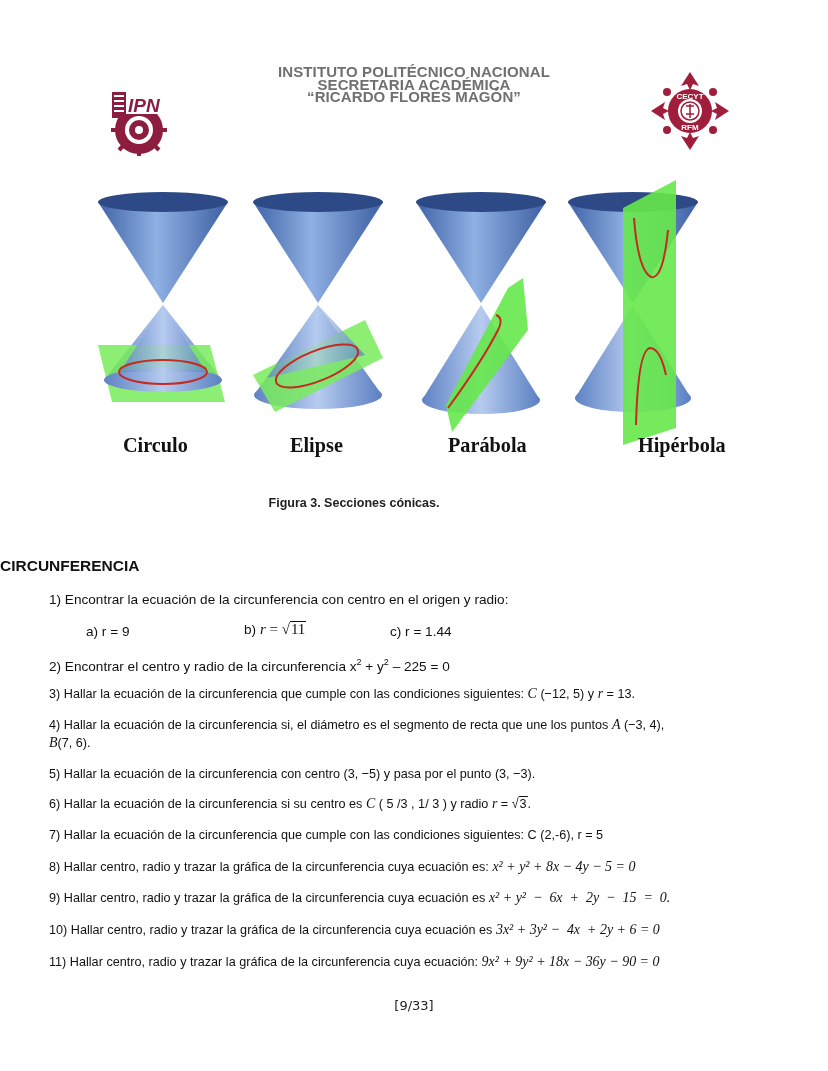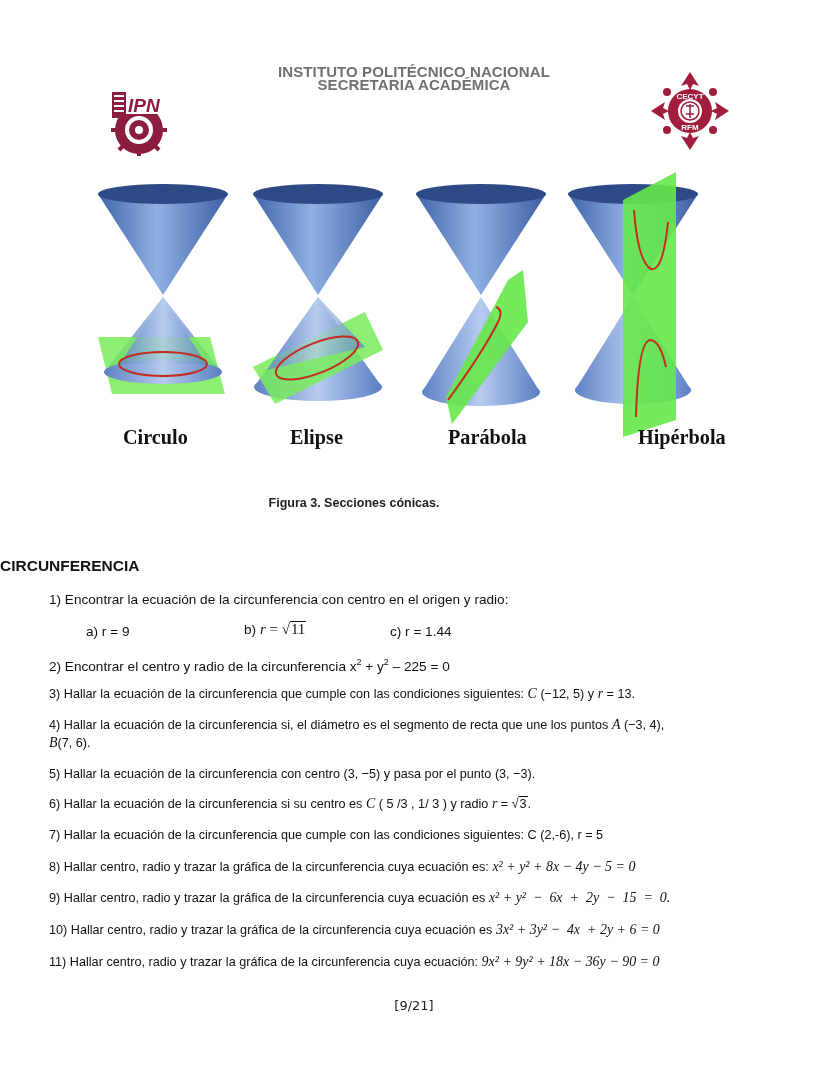--- a/index.html
+++ b/index.html
@@ -6,21 +6,21 @@
     html, body { width: 828px; height: 1071px; background: #ffffff; overflow: hidden; }
     body { position: relative; font-family: "Liberation Sans", sans-serif; color: #111; }
 
     .header { position: absolute; left: 0; top: 66px; width: 828px; height: 100px; }
     .header-text { position: absolute; left: 160px; width: 508px; top: 0; text-align: center;
       color: #707070; font-weight: bold; font-size: 15px; line-height: 12.6px; letter-spacing: 0.1px; }
     .header-text div { white-space: nowrap; }
     .logo-ipn { position: absolute; left: 108px; top: 24px; width: 62px; height: 66px; }
     .logo-cecyt { position: absolute; left: 649px; top: 4px; width: 82px; height: 82px; }
 
-    .figure { position: absolute; left: 90px; top: 172px; width: 650px; height: 308px; text-decoration: underline; }
+    .figure { position: absolute; left: 90px; top: 180px; width: 650px; height: 308px; text-decoration: underline; }
     .cone-label { position: absolute; top: 252px; font-family: "Liberation Serif", serif;
       font-weight: bold; font-size: 22px; color: #111; white-space: nowrap; transform: scaleX(0.92); transform-origin: left; }
     .caption { position: absolute; top: 496px; left: 0; width: 708px; text-align: center;
       font-weight: bold; font-size: 12.5px; color: #222; }
 
     .section-title { position: absolute; top: 557px; left: 0; width: 828px; text-align: left;
       font-weight: bold; font-size: 15.5px; color: #111; }
 
     .q { position: absolute; left: 49px; font-size: 13.6px; color: #111; white-space: nowrap; line-height: 17px; }
     .q.narrow { transform: scaleX(0.93); transform-origin: left; }
@@ -57,20 +57,21 @@
         <rect x="6" y="15" width="10" height="2" fill="#fff"></rect>
         <rect x="6" y="20" width="10" height="2" fill="#fff"></rect>
         <rect x="18" y="4" width="44" height="20" fill="#fff"></rect>
         <text x="20" y="22" font-family="Liberation Sans, sans-serif" font-weight="bold" font-style="italic" font-size="19" fill="#8c1d3f">IPN</text>
       </g>
     </svg>
   </div>
   <div class="header-text">
     <div>INSTITUTO POLITÉCNICO NACIONAL</div>
     <div>SECRETARIA ACADÉMICA</div>
+    <div>“RICARDO FLORES MAGÓN”</div>
   </div>
   <div class="logo-cecyt">
     <svg width="82" height="82" viewBox="0 0 82 82">
       <g fill="#a01d3c">
         <path d="M41 2 L50 16 L44 14 L41 20 L38 14 L32 16 Z"></path>
         <path d="M41 80 L50 66 L44 68 L41 62 L38 68 L32 66 Z"></path>
         <path d="M2 41 L16 32 L14 38 L20 41 L14 44 L16 50 Z"></path>
         <path d="M80 41 L66 32 L68 38 L62 41 L68 44 L66 50 Z"></path>
         <circle cx="18" cy="22" r="4"></circle>
           <circle cx="64" cy="22" r="4"></circle>
@@ -190,13 +191,13 @@
 </div>
 
 <div class="q narrow" style="top:921px">
   <span>10) Hallar centro, radio y trazar la gráfica de la circunferencia cuya ecuación es </span><span class="m" style="white-space:pre">3x² + 3y² −  4x  + 2y + 6 = 0</span>
 </div>
 
 <div class="q narrow" style="top:953px">
   <span>11) Hallar centro, radio y trazar la gráfica de la circunferencia cuya ecuación: </span><span class="m">9x² + 9y² + 18x − 36y − 90 = 0</span>
 </div>
 
-<div class="footer">[9/21]</div>
+<div class="footer">[9/33]</div>
 
 </body></html>

